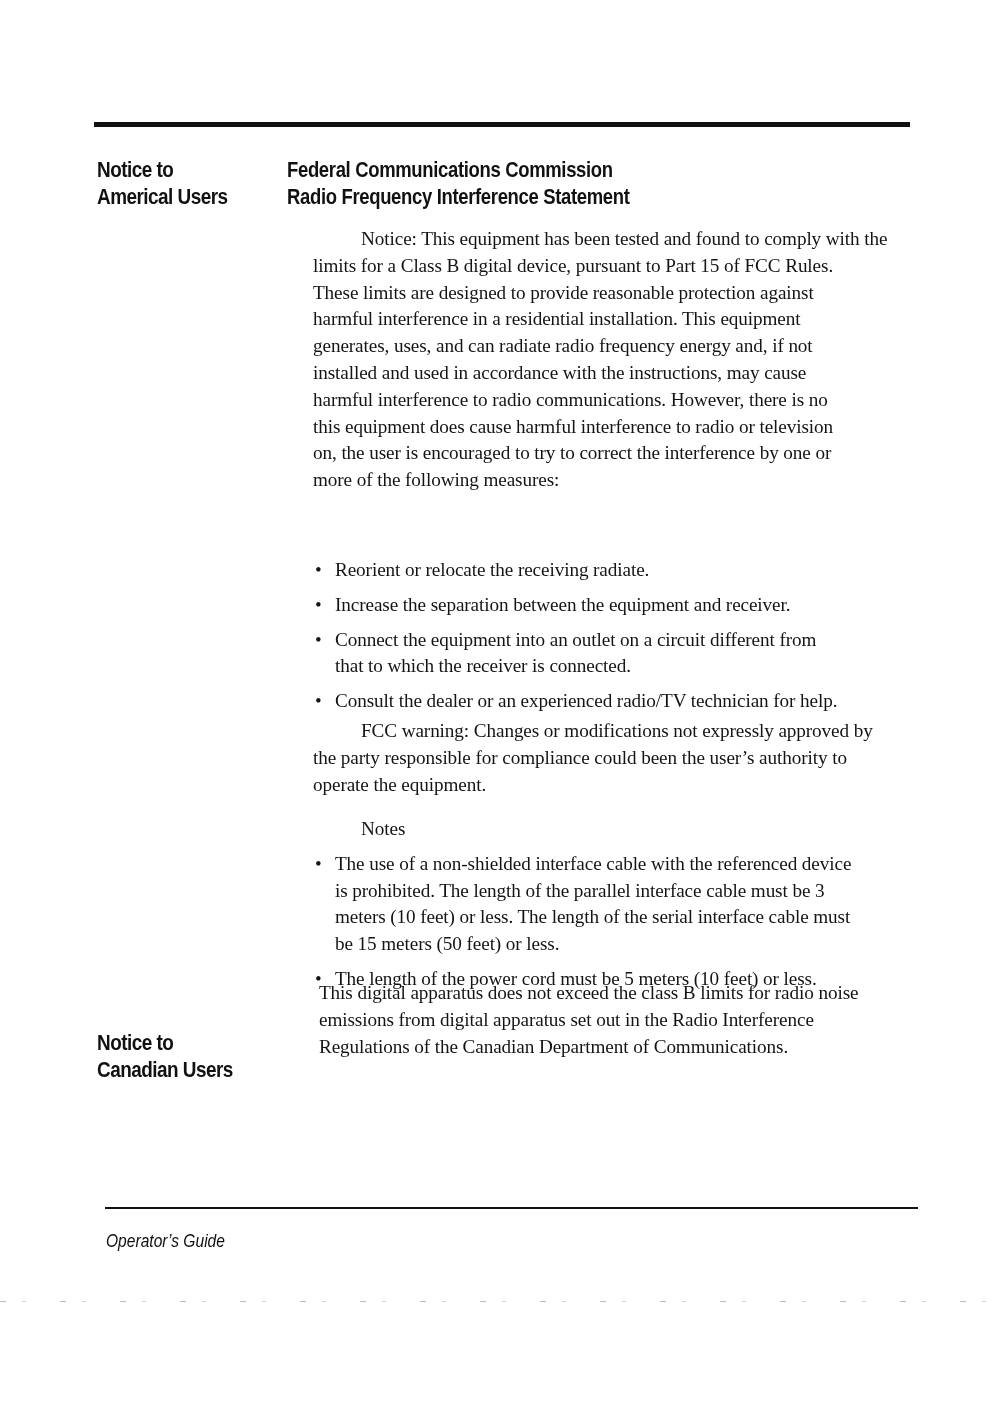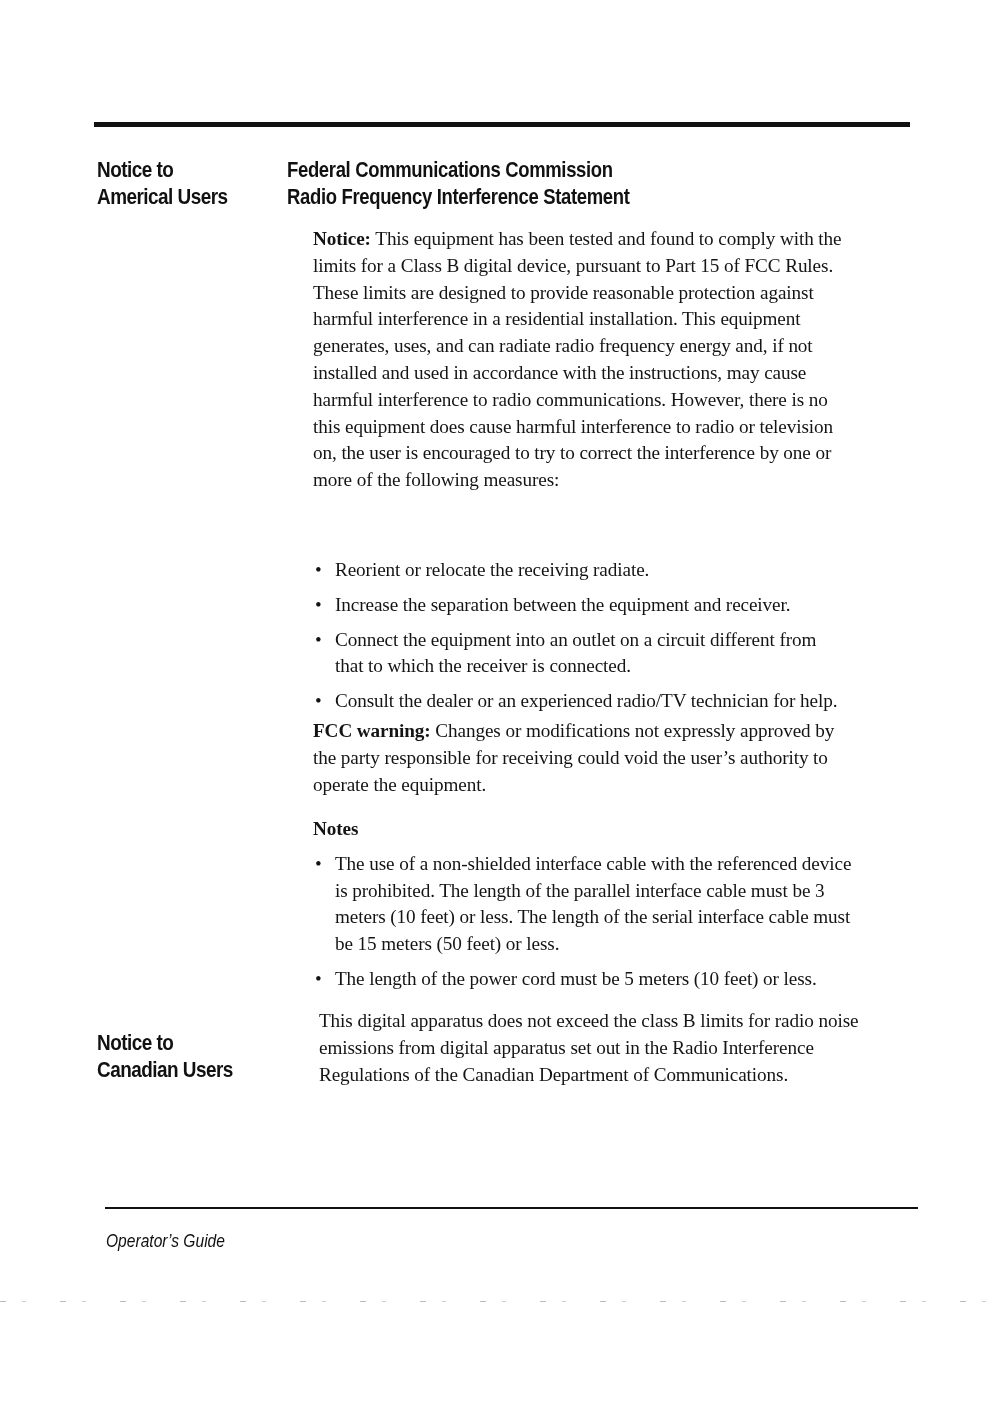--- a/index.html
+++ b/index.html
@@ -60,21 +60,21 @@
     .body-text {
       position: absolute;
       left: 313px;
       width: 600px;
       font-family: "Liberation Serif", "DejaVu Serif", serif;
       font-size: 19.2px;
       line-height: 26.8px;
       color: #141414;
       letter-spacing: -0.1px;
     }
-    .body-text b { font-weight: bold; }
+    .body-text b { font-weight: normal; margin-left: 48px; }
     .para { margin: 0; }
     .line { display: block; white-space: nowrap; }
     .bullet-list {
       list-style: none;
       margin: 0;
       padding: 0;
     }
     .bullet-list li {
       position: relative;
       padding-left: 22px;
@@ -153,21 +153,21 @@
     <li>
       <span class="dot">•</span>
       <span class="line">Consult the dealer or an experienced radio/TV technician for help.</span>
     </li>
   </ul>
 </div>
 
 <div class="body-text" style="top:718px;">
   <p class="para">
     <span class="line"><b>FCC warning:</b><span> Changes or modifications not expressly approved by</span></span>
-    <span class="line">the party responsible for receiving could void the user’s authority to</span>
+    <span class="line">the party responsible for compliance could been the user’s authority to</span>
     <span class="line">operate the equipment.</span>
   </p>
 </div>
 
 <div class="body-text" style="top:816px;">
   <b class="line">Notes</b>
   <ul class="bullet-list" style="margin-top:8px;">
     <li style="margin-bottom:8px;">
       <span class="dot">•</span>
       <span class="line">The use of a non-shielded interface cable with the referenced device</span>
@@ -180,21 +180,21 @@
       <span class="line">The length of the power cord must be 5 meters (10 feet) or less.</span>
     </li>
   </ul>
 </div>
 
 <div class="side-heading" style="top:1029px;">
   <span>Notice to</span>
   <span>Canadian Users</span>
 </div>
 
-<div class="body-text" style="top:1008px; left:319px;">
+<div class="body-text" style="top:980px; left:319px;">
   <p class="para">
     <span class="line">This digital apparatus does not exceed the class B limits for radio noise</span>
     <span class="line">emissions from digital apparatus set out in the Radio Interference</span>
     <span class="line">Regulations of the Canadian Department of Communications.</span>
   </p>
 </div>
 
 <div class="bottom-rule"></div>
 
 <div class="footer-text">Operator’s Guide</div>

